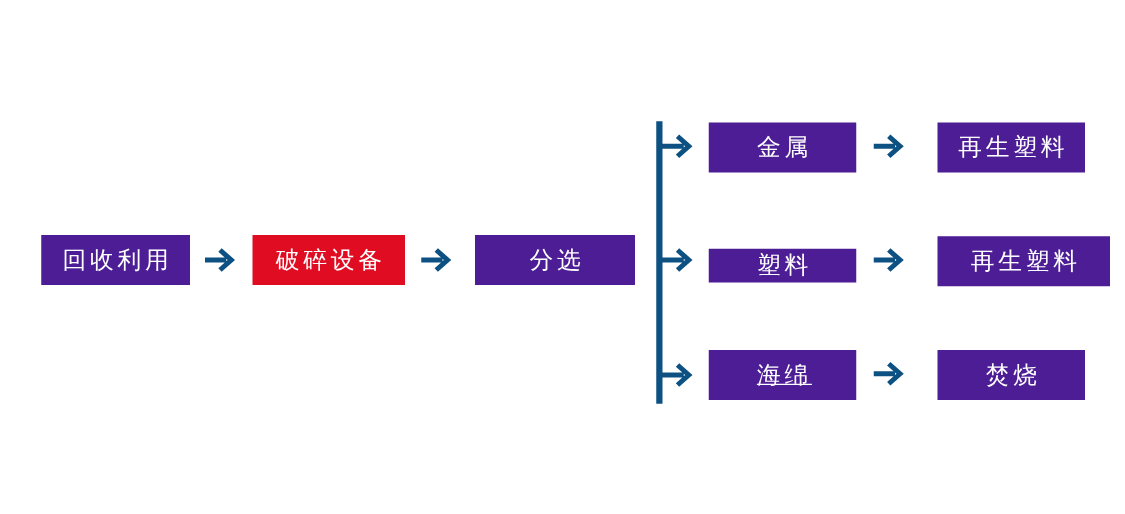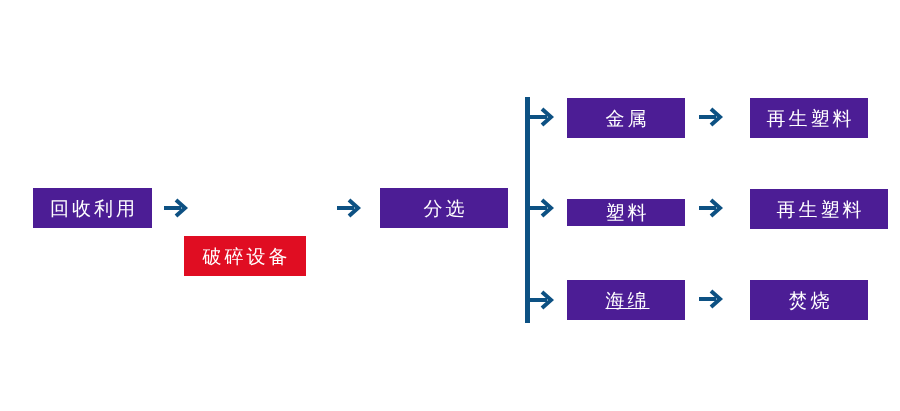--- a/index.html
+++ b/index.html
@@ -59,21 +59,21 @@
 <div id="flowchart">
 
   <div class="node blue" style="left:33px; top:188px; width:119px; height:40px;">回收利用</div>
 
   <div class="arrow" style="left:163px; top:196px; width:28px; height:24px;">
     <svg width="28" height="22" viewBox="0 0 28 22" aria-hidden="true">
       <path d="M1 11 H18 M13 3 L22 11 L13 19" fill="none" stroke="#0d5183" stroke-width="4" stroke-linecap="butt" stroke-linejoin="miter"></path>
     </svg>
   </div>
 
-  <div class="node red" style="left:184px; top:188px; width:122px; height:40px;margin-top:48px;">破碎设备</div>
+  <div class="node red" style="left:202px; top:188px; width:122px; height:40px;">破碎设备</div>
 
   <div class="arrow" style="left:336px; top:196px; width:28px; height:24px;">
     <svg width="28" height="22" viewBox="0 0 28 22" aria-hidden="true">
       <path d="M1 11 H18 M13 3 L22 11 L13 19" fill="none" stroke="#0d5183" stroke-width="4" stroke-linecap="butt" stroke-linejoin="miter"></path>
     </svg>
   </div>
 
   <div class="node blue" style="left:380px; top:188px; width:128px; height:40px;">分选</div>
 
   <div class="trunk" style="left:525px; top:97px; width:5px; height:226px;"></div>

